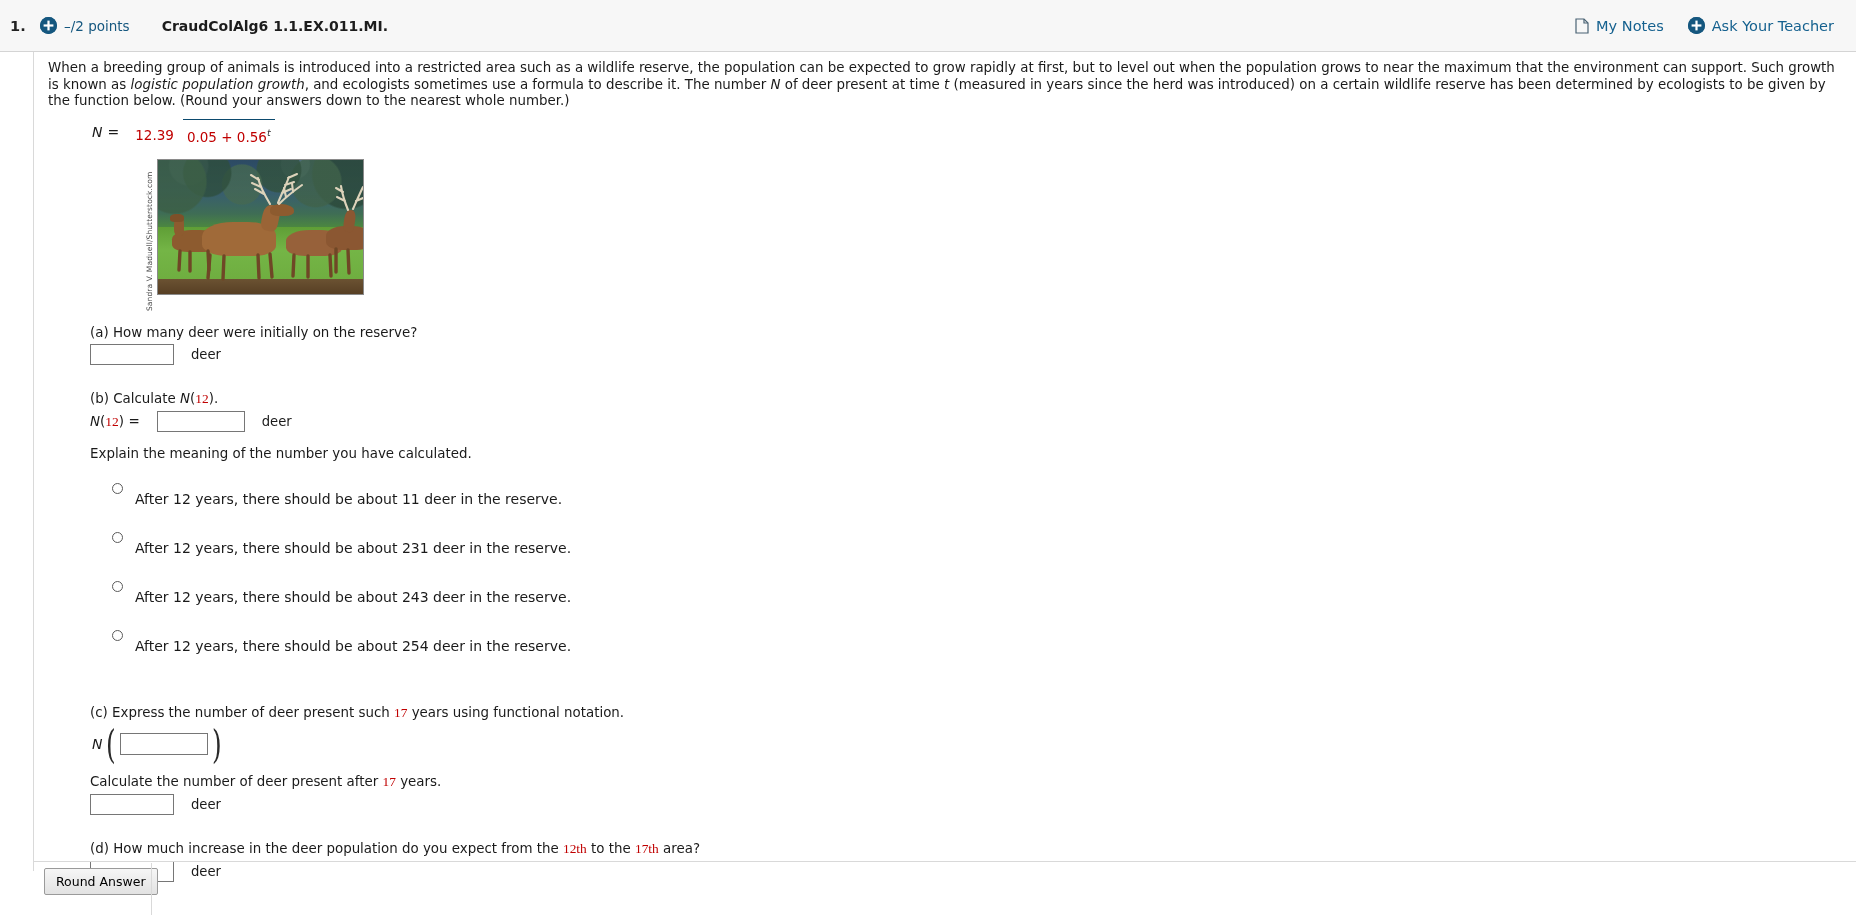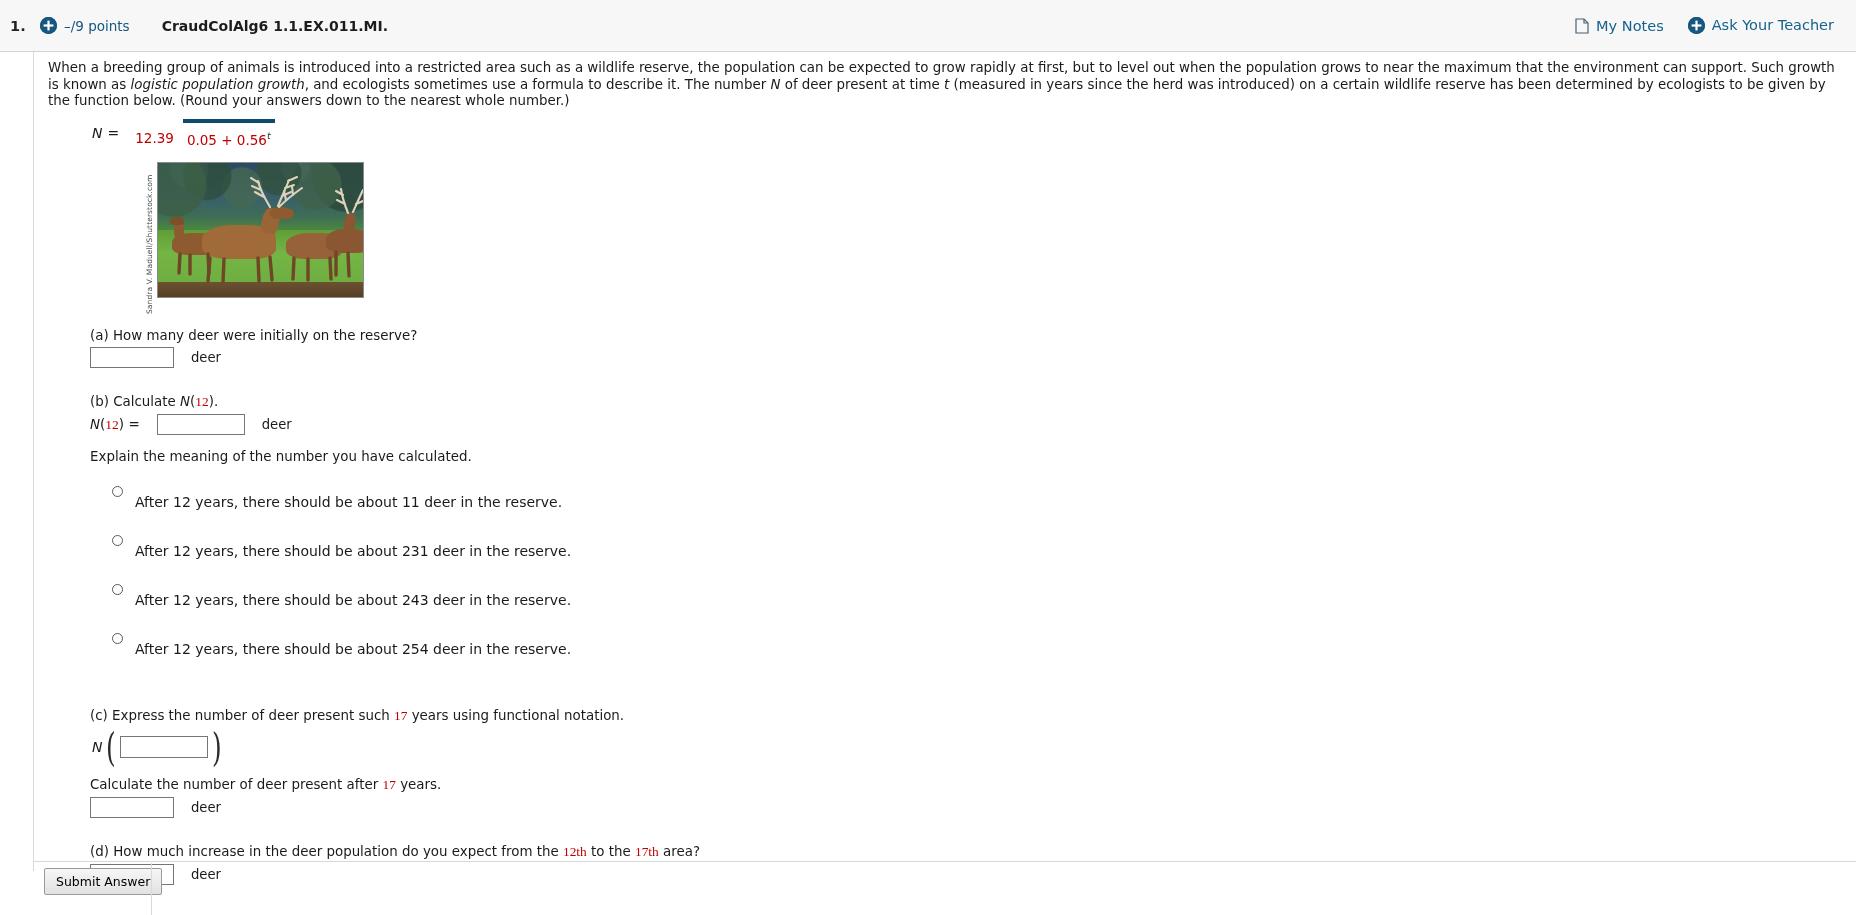--- a/index.html
+++ b/index.html
@@ -61,21 +61,21 @@
     white-space: nowrap;
   }
   .header-right {
     margin-left: auto;
     display: flex;
     align-items: center;
     gap: 24px;
   }
   .hdr-link {
     display: inline-flex;
-    align-items: flex-start;
+    align-items: flex-end;
     gap: 7px;
     color: #15618f;
     font-size: 14.5px;
     text-decoration: none;
     cursor: pointer;
     white-space: nowrap;
   }
   .note-icon svg { display:block; }
 
   
@@ -122,21 +122,21 @@
   .frac {
     display: inline-flex;
     flex-direction: row;
     align-items: flex-end;
     color: #c00000;
     font-size: 13.5px;
     line-height: 1.25;
   }
   .frac .num { padding: 0 9px 1px 9px; }
   .frac .den {
-    border-top: 4px solid #0c4a6e;
+    border-top: 1px solid #0c4a6e;
     padding: 7px 4px 0 4px;
     color: #c00000;
     white-space: nowrap;
   }
   .frac .den sup {
     font-style: italic;
     font-size: 9.5px;
     color: #333;
   }
 
@@ -304,21 +304,21 @@
 <div class="qheader">
   <span class="qnum">1.</span>
 
   <span class="plus-badge">
     <svg width="17" height="17" viewBox="0 0 17 17" aria-hidden="true">
       <circle cx="8.5" cy="8.5" r="8.5" fill="#15577f"></circle>
       <rect x="7.4" y="3.6" width="2.2" height="9.8" fill="#ffffff"></rect>
       <rect x="3.6" y="7.4" width="9.8" height="2.2" fill="#ffffff"></rect>
     </svg>
   </span>
-  <span class="points">–/9 points</span>
+  <span class="points">–/2 points</span>
 
   <span class="qcode">CraudColAlg6 1.1.EX.011.MI.</span>
 
   <div class="header-right">
     <a class="hdr-link">
       <span class="note-icon">
         <svg width="14" height="16" viewBox="0 0 14 16" aria-hidden="true">
           <path d="M1 1 H9 L13 5 V15 H1 Z" fill="none" stroke="#4a6374" stroke-width="1.2"></path>
           <path d="M9 1 V5 H13" fill="none" stroke="#4a6374" stroke-width="1.2"></path>
         </svg>
@@ -467,16 +467,16 @@
 
       <div class="answer-row">
         <input class="ansbox" type="text" value="" style="">
         <span class="unit">deer</span>
       </div>
     </div>
 
   </div>
 
   <div class="footer">
-    <button class="submit-btn">Submit Answer</button>
+    <button class="submit-btn">Round Answer</button>
     <div class="footer-divider"></div>
   </div>
 </div>
 
 </body></html>

